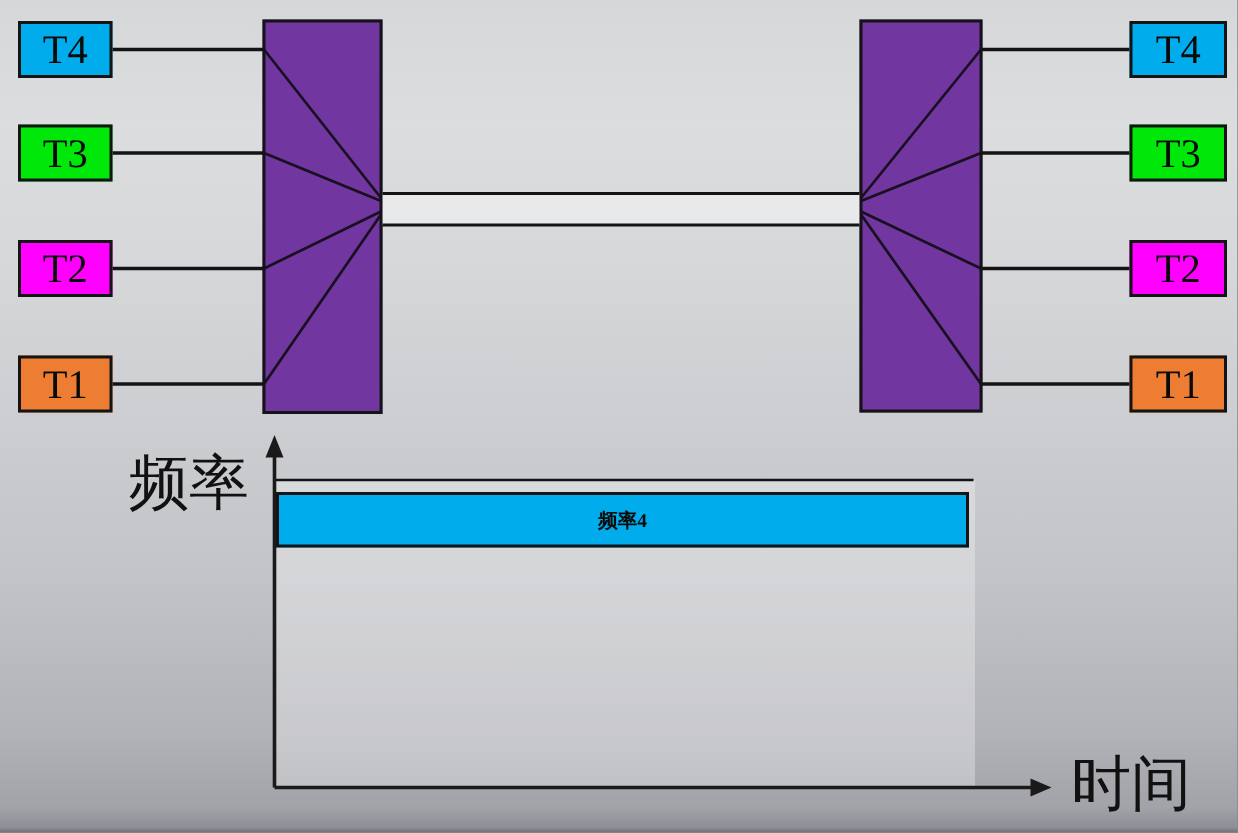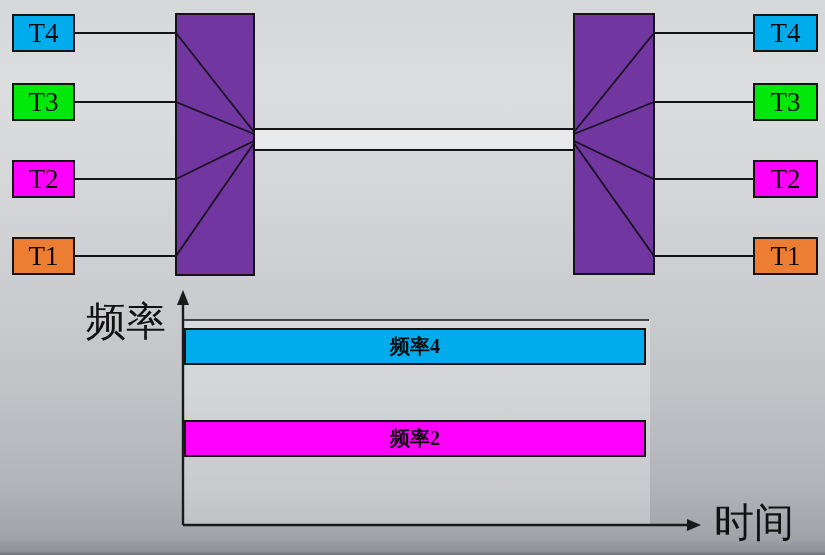--- a/index.html
+++ b/index.html
@@ -29,21 +29,21 @@
   .plot-backdrop{
     position:absolute;
     left:184px;top:320px;width:466px;height:205px;
   }
   .band{
     position:absolute;
     box-sizing:border-box;
     left:184px;width:462px;
     border:2px solid #141414;
     display:flex;align-items:center;justify-content:center;
-    font-size:20px;font-weight:bold;color:#0a0a0a;
+    font-size:13px;font-weight:bold;color:#0a0a0a;
   }
   .axis-label{
     position:absolute;
     color:#111;
     font-size:40px;font-weight:500;line-height:1;
     white-space:nowrap;
   }
   svg.overlay{position:absolute;left:0;top:0;}
   .wire{stroke:#141414;stroke-width:2.2;fill:none;}
   .fan{stroke:#18101f;stroke-width:1.8;fill:none;}
@@ -84,23 +84,20 @@
   <div class="tbox right" style="left: 753px; top: 237px; background-color: rgb(236, 125, 51);">
     <span>T1</span>
   </div>
 
   <div class="mux" style="left: 175px; top: 13px; width: 80px; height: 263px; background-color: rgb(113, 54, 160);"></div>
   <div class="mux" style="left: 573px; top: 13px; width: 82px; height: 262px; background-color: rgb(113, 54, 160);"></div>
 
   <div class="band" style="top: 328px; height: 37px; background-color: rgb(0, 172, 236);">
     <span>频率4</span>
   </div>
-  <div class="band" style="top: 420px; height: 37px; background-color: rgb(255, 0, 255);">
-    <span>频率2</span>
-  </div>
 
   <svg class="overlay" width="825" height="555" viewBox="0 0 825 555">
 
     <rect x="255" y="129" width="318" height="21" style="fill: rgba(255, 255, 255, 0.42);"></rect>
     <line class="chline" x1="255" y1="129" x2="573" y2="129"></line>
     <line class="chline" x1="255" y1="150" x2="573" y2="150"></line>
 
     <line class="wire" x1="75" y1="33" x2="176" y2="33"></line>
     <line class="wire" x1="75" y1="102" x2="176" y2="102"></line>
     <line class="wire" x1="75" y1="179" x2="176" y2="179"></line>

